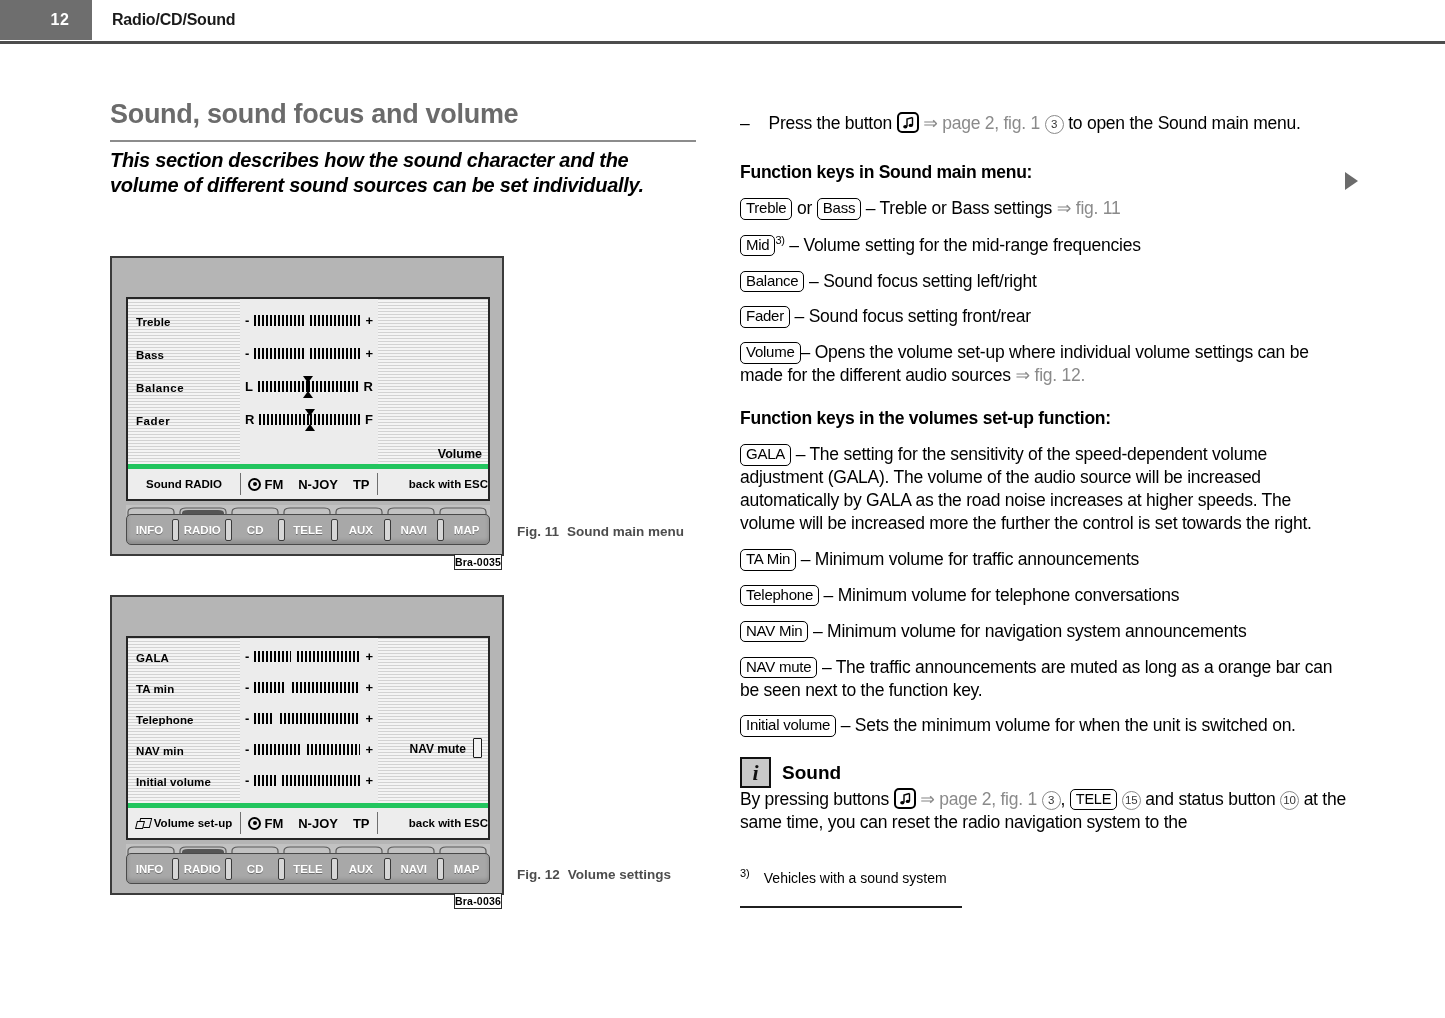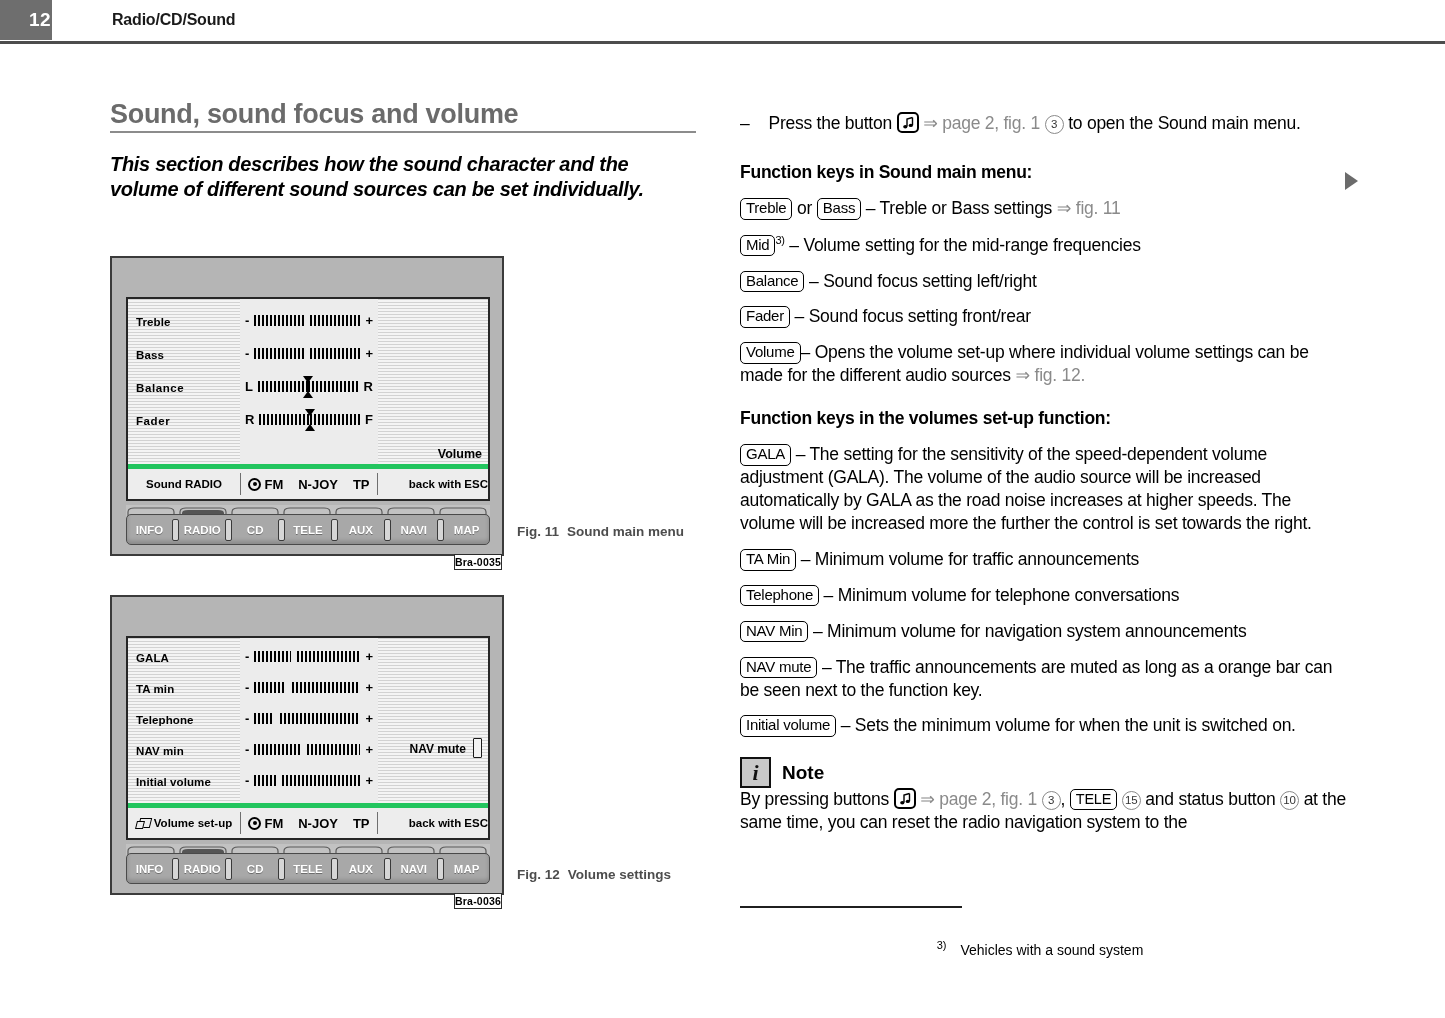--- a/index.html
+++ b/index.html
@@ -9,49 +9,49 @@
     background:#ffffff;
     font-family:"Liberation Sans", sans-serif;
     color:#000;
     position:relative;
     overflow:hidden;
   }
 
   
   #header { position:absolute; left:0; top:0; width:1445px; height:48px; }
   #page-num-block {
-    position:absolute; left:0; top:0; width:52px; height:40px;
+    position:absolute; left:0; top:0; width:92px; height:40px;
     background:#6e6e6e; color:#ffffff;
-    font-size:19px; font-weight:bold;
+    font-size:16px; font-weight:bold;
     display:flex; align-items:center; justify-content:center;
     letter-spacing:0.5px;
     padding-left:28px;
   }
   #header-title {
     position:absolute; left:112px; top:11px;
     font-size:16px; font-weight:bold; color:#1a1a1a;
     letter-spacing:-0.2px;
   }
   #header-rule {
     position:absolute; left:0; top:41px; width:1445px; height:3px;
     background:#4d4d4d;
   }
 
   
   #left-col { position:absolute; left:110px; top:100px; width:595px; }
 
   #section-title {
     font-size:27px; font-weight:bold; color:#6b6b6b;
     letter-spacing:-0.3px; line-height:1.1;
-    padding-bottom:1px;
+    padding-bottom:10px;
   }
   #section-title-rule { height:2px; background:#8c8c8c; width:586px; }
 
   #section-intro {
-    margin-top:19px;
+    margin-top:6px;
     font-size:20px; font-style:italic; font-weight:bold;
     line-height:1.28; color:#000; letter-spacing:-0.3px;
     width:580px;
   }
 
   
   .radio-fig {
     position:absolute;
     width:394px; height:300px;
     background:#b5b5b5;
@@ -252,22 +252,22 @@
     position:absolute; right:-8px; top:60px;
     width:0; height:0;
     border-top:9px solid transparent; border-bottom:9px solid transparent;
     border-left:13px solid #6b6b6b;
   }
 
   #footnote-rule {
     position:absolute; left:740px; top:906px; width:222px; height:2px; background:#1f1f1f;
   }
   #footnote {
-    position:absolute; left:740px; top:939px; width:600px;
-    font-size:14px; color:#000;text-align:center;
+    position:absolute; left:740px; top:867px; width:600px;
+    font-size:14px; color:#000;
   }
   #footnote .fn-mark { font-size:11px; vertical-align:super; margin-right:14px; }
 </style>
 </head>
 <body>
 
 <div id="header">
   <div id="page-num-block">12</div>
   <div id="header-title">Radio/CD/Sound</div>
   <div id="header-rule"></div>
@@ -622,21 +622,21 @@
   <div class="gap-s"></div>
   <div class="rc-block">
     <span class="fkey">Initial volume</span>
     <span>– Sets the minimum volume for when the unit is switched on.</span>
   </div>
 
   <div class="gap-m"></div>
 
   <div class="note-head">
     <div class="note-icon">i</div>
-    <div class="note-title">Note</div>
+    <div class="note-title">Sound</div>
   </div>
 
   <div class="rc-block" style="">
     <span>By pressing buttons</span>
     <span class="btn-note">
       <svg width="15" height="15" viewBox="0 0 15 15">
         <path d="M10.5,1.5 L10.5,9.2 M10.5,1.5 L5,3.1 L5,10.6" stroke="#000" stroke-width="1.4" fill="none"></path>
         <ellipse cx="3.3" cy="10.8" rx="2.1" ry="1.7" fill="#000"></ellipse>
         <ellipse cx="8.8" cy="9.4" rx="2.1" ry="1.7" fill="#000"></ellipse>
       </svg>

